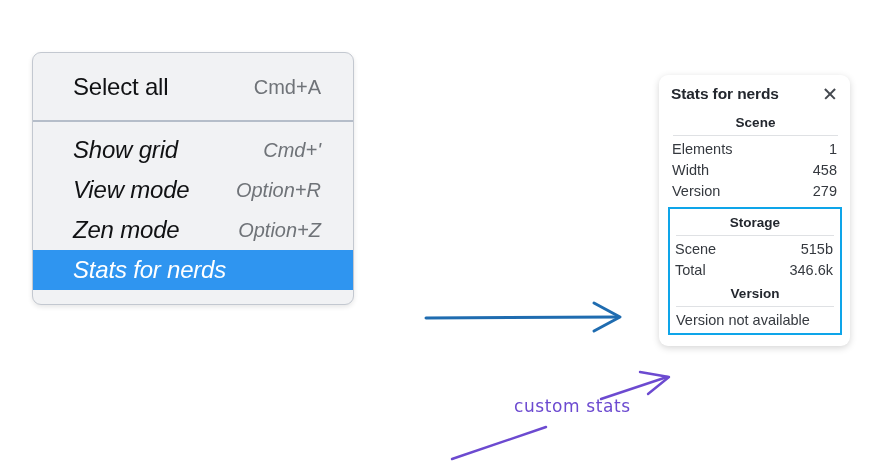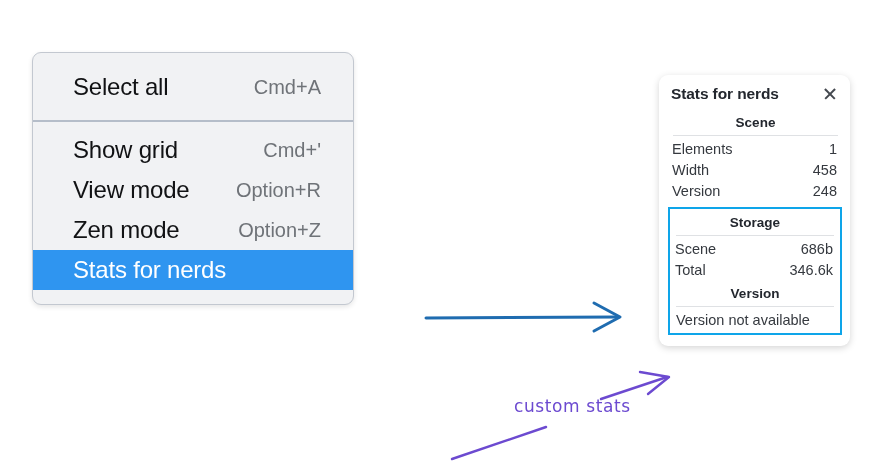--- a/index.html
+++ b/index.html
@@ -26,21 +26,21 @@
     border: 1px solid #c3c8d0;
     border-radius: 9px;
     box-shadow: 0 2px 5px rgba(0,0,0,0.10);
     overflow: hidden;
     box-sizing: border-box;
   }
   .menu-section {
     padding: 9px 0 9px 0;
   }
   .menu-section.first { padding: 14px 0 13px 0; }
-  .menu-section.second { padding: 8px 0 14px 0; }
+  .menu-section.second { padding: 8px 0 14px 0; font-style: italic; }
   .menu-divider {
     height: 2px;
     background: #b5bdc9;
     width: 100%;
   }
   .menu-item {
     display: flex;
     align-items: center;
     justify-content: space-between;
     padding: 4px 32px 4px 40px;
@@ -212,32 +212,32 @@
     <div class="stat-row">
       <span class="k">Elements</span>
       <span class="v">1</span>
     </div>
     <div class="stat-row">
       <span class="k">Width</span>
       <span class="v">458</span>
     </div>
     <div class="stat-row">
       <span class="k">Version</span>
-      <span class="v">248</span>
+      <span class="v">279</span>
     </div>
   </div>
 
   <div id="custom-stats-box">
 
     <div>
       <div class="section-head">Storage</div>
       <div class="hr"></div>
       <div class="stat-row">
         <span class="k">Scene</span>
-        <span class="v">686b</span>
+        <span class="v">515b</span>
       </div>
       <div class="stat-row">
         <span class="k">Total</span>
         <span class="v">346.6k</span>
       </div>
     </div>
 
     <div>
       <div class="section-head">Version</div>
       <div class="hr"></div>

